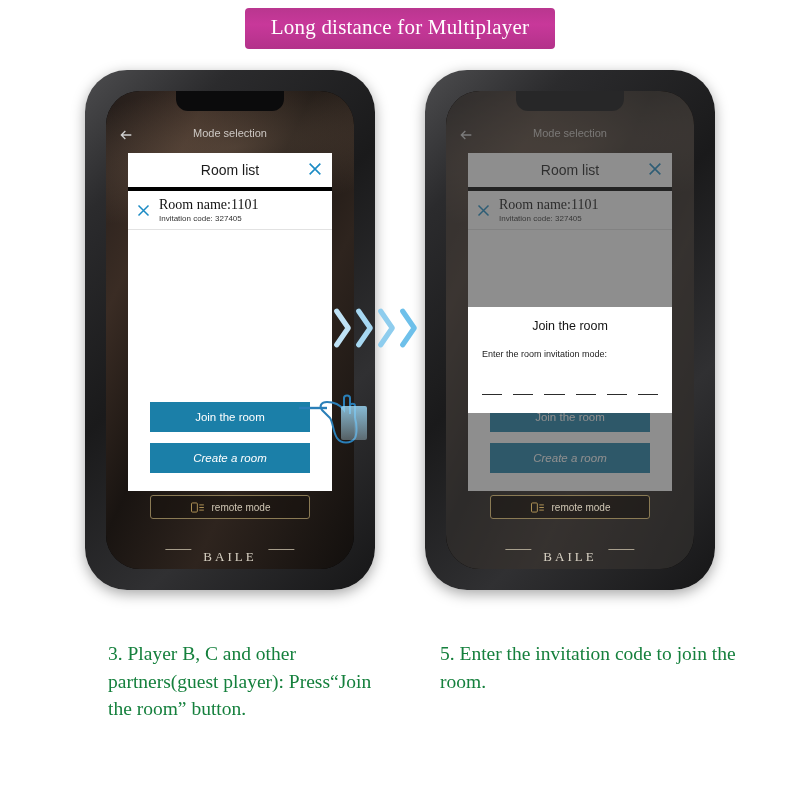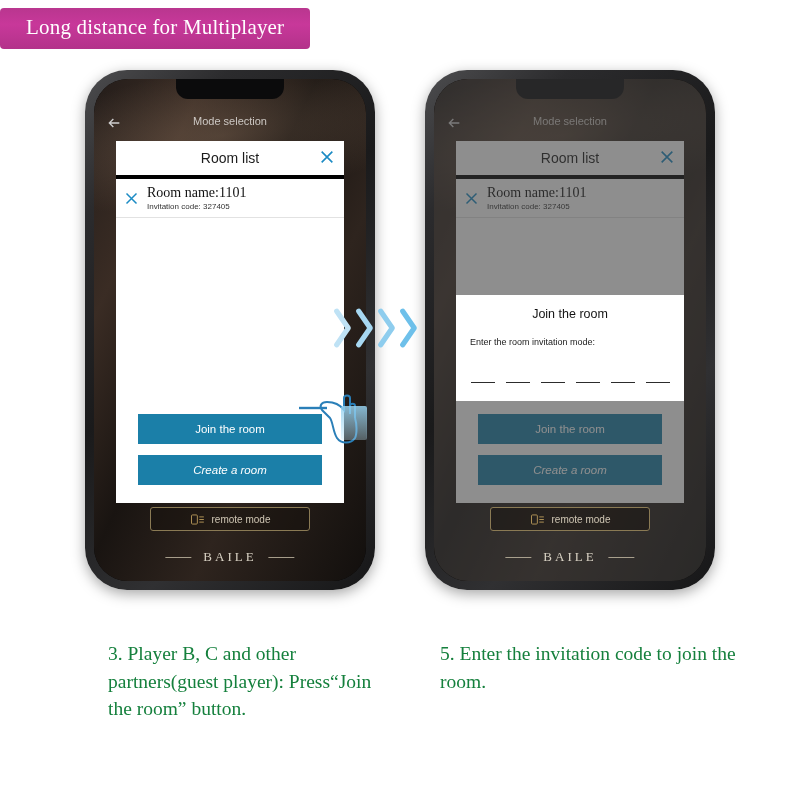--- a/index.html
+++ b/index.html
@@ -15,42 +15,42 @@
     overflow: hidden;
   }
 
   
   .banner-wrap {
     position: absolute;
     top: 8px;
     left: 0;
     width: 800px;
     display: flex;
-    justify-content: flex-start;
+    justify-content: center;
   }
   .banner {
     background: linear-gradient(to bottom, #b9368f, #c8389a 40%, #b3328a);
     color: #ffffff;
     font-family: "Liberation Serif", serif;
     font-size: 21px;
     padding: 7px 26px 9px 26px;
     border-radius: 4px;
     letter-spacing: 0.2px;
     white-space: nowrap;
   }
 
   
   .phone {
     position: absolute;
     top: 70px;
     width: 290px;
     height: 520px;
     border-radius: 42px;
     background: linear-gradient(135deg, #4d4d4f 0%, #2b2b2d 18%, #1a1a1b 45%, #303032 72%, #161617 100%);
-    padding: 9px;
+    padding: 21px;
     box-sizing: border-box;
     box-shadow: 0 4px 14px rgba(0,0,0,0.35);
   }
   .phone.left  { left: 85px; }
   .phone.right { left: 425px; }
 
   .phone-inner {
     position: relative;
     width: 100%;
     height: 100%;
@@ -203,23 +203,23 @@
   .remote-label {
     font-size: 10px;
     color: #cfc6b4;
   }
   .remote-icon { width: 16px; height: 13px; color: #b99a5a; }
 
   .brand {
     position: absolute;
     left: 50%;
     transform: translateX(-50%);
-    bottom: 16px;
-    display: flex;
-    align-items: center;
+    bottom: 4px;
+    display: flex;
+    align-items: flex-start;
     gap: 12px;
     color: #d9d2c4;
   }
   .brand-line {
     width: 26px; height: 1px;
     background: #bdb49f;
     opacity: .85;
   }
   .brand-text {
     font-family: "Liberation Serif", serif;

